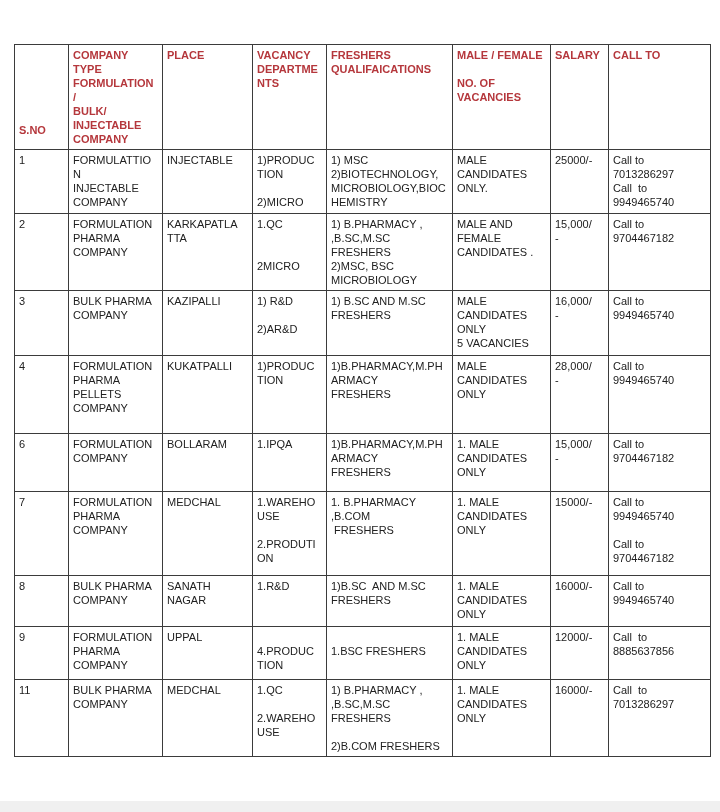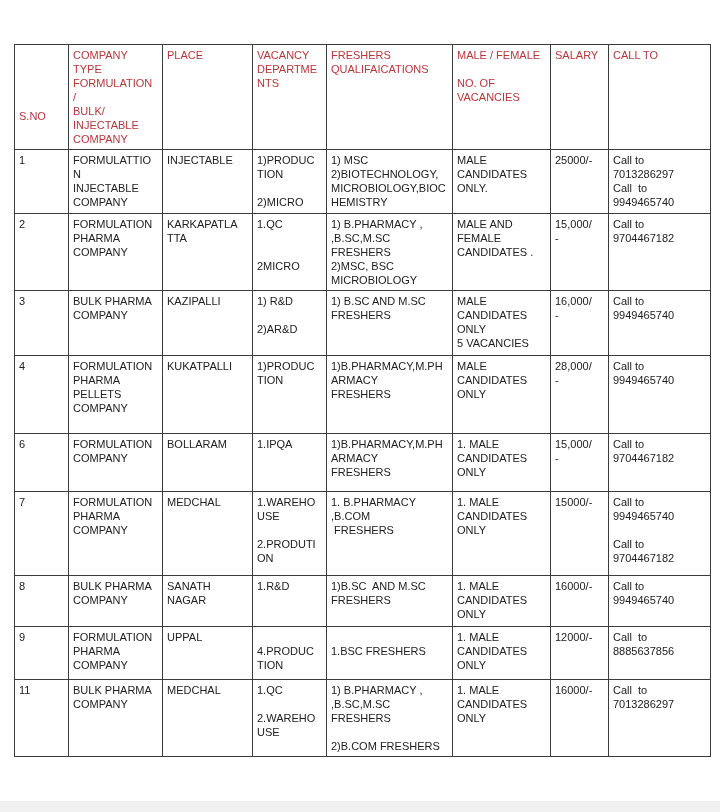--- a/index.html
+++ b/index.html
@@ -33,24 +33,25 @@
     padding: 3px 4px;
     font-size: 11px;
     line-height: 14px;
     font-weight: normal;
     white-space: pre-wrap;
     word-wrap: break-word;
     color: var(--body-color, #212121);
   }
   .vacancy-table th {
     color: var(--accent, #b5373c);
+    font-weight: bold;
   }
   .vacancy-table th.sno-header {
     vertical-align: bottom;
-    padding-bottom: 26px;
+    padding-bottom: 12px;
   }
   
   col.c-sno     { width: 54px; }
   col.c-company { width: 94px; }
   col.c-place   { width: 90px; }
   col.c-vacancy { width: 74px; }
   col.c-qual    { width: 126px; }
   col.c-gender  { width: 98px; }
   col.c-salary  { width: 58px; }
   col.c-call    { width: 102px; }

